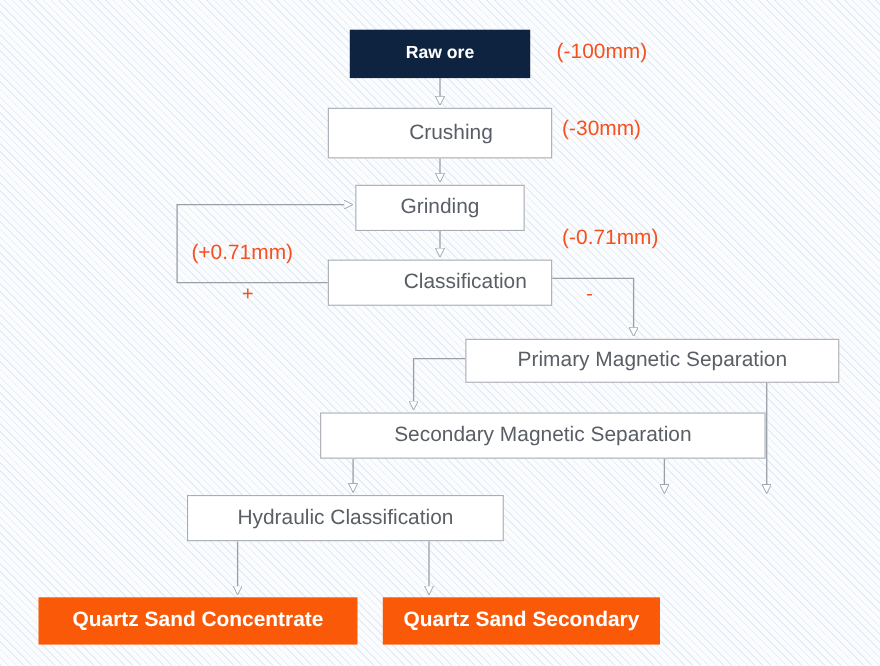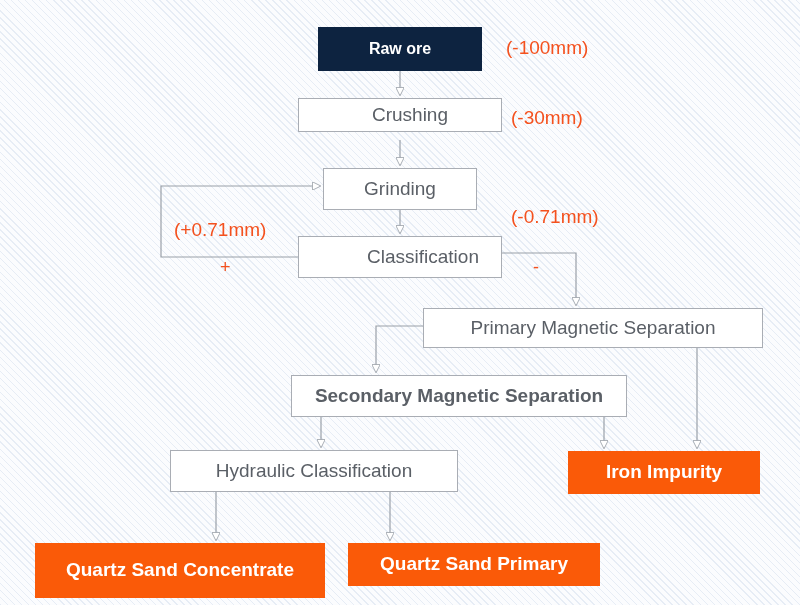--- a/index.html
+++ b/index.html
@@ -107,37 +107,36 @@
       <path d="M 604 417 L 604 448" marker-end="url(#arrow)"></path>
 
       <path d="M 216 492 L 216 540" marker-end="url(#arrow)"></path>
 
       <path d="M 390 492 L 390 540" marker-end="url(#arrow)"></path>
     </g>
   </svg>
 
   <div class="node dark" style="left:318px; top:27px;  width:164px; height:44px;">Raw ore</div>
 
-  <div class="node plain" style="left:298px; top:98px;  width:204px; height:34px;padding-left:20px;">Crushing</div>
+  <div class="node plain" style="left:298px; top:98px;  width:204px; height:46px;padding-left:20px;">Crushing</div>
 
   <div class="node plain" style="left:323px; top:168px; width:154px; height:42px;">Grinding</div>
 
   <div class="node plain" style="left:298px; top:236px; width:204px; height:42px;padding-left:46px;">Classification</div>
 
   <div class="node plain" style="left:423px; top:308px; width:340px; height:40px;">Primary Magnetic Separation</div>
 
-  <div class="node plain" style="left:291px; top:375px; width:336px; height:42px;font-weight:bold;">Secondary Magnetic Separation</div>
+  <div class="node plain" style="left:291px; top:375px; width:405px; height:42px;">Secondary Magnetic Separation</div>
 
   <div class="node plain" style="left:170px; top:450px; width:288px; height:42px;">Hydraulic Classification</div>
 
-  <div class="node orange" style="left:568px; top:451px; width:192px; height:43px;">Iron Impurity</div>
 
-  <div class="node orange" style="left:35px;  top:543px; width:290px; height:55px;">Quartz Sand Concentrate</div>
+  <div class="node orange" style="left:35px;  top:543px; width:290px; height:43px;">Quartz Sand Concentrate</div>
 
-  <div class="node orange" style="left:348px; top:543px; width:252px; height:43px;">Quartz Sand Primary</div>
+  <div class="node orange" style="left:348px; top:543px; width:252px; height:43px;">Quartz Sand Secondary</div>
 
   <div class="note" style="left:506px; top:37px;">(-100mm)</div>
 
   <div class="note" style="left:511px; top:107px;">(-30mm)</div>
 
   <div class="note" style="left:174px; top:219px;">(+0.71mm)</div>
 
   <div class="note" style="left:511px; top:206px;">(-0.71mm)</div>
 
   <div class="sign" style="left:220px; top:257px;">+</div>

